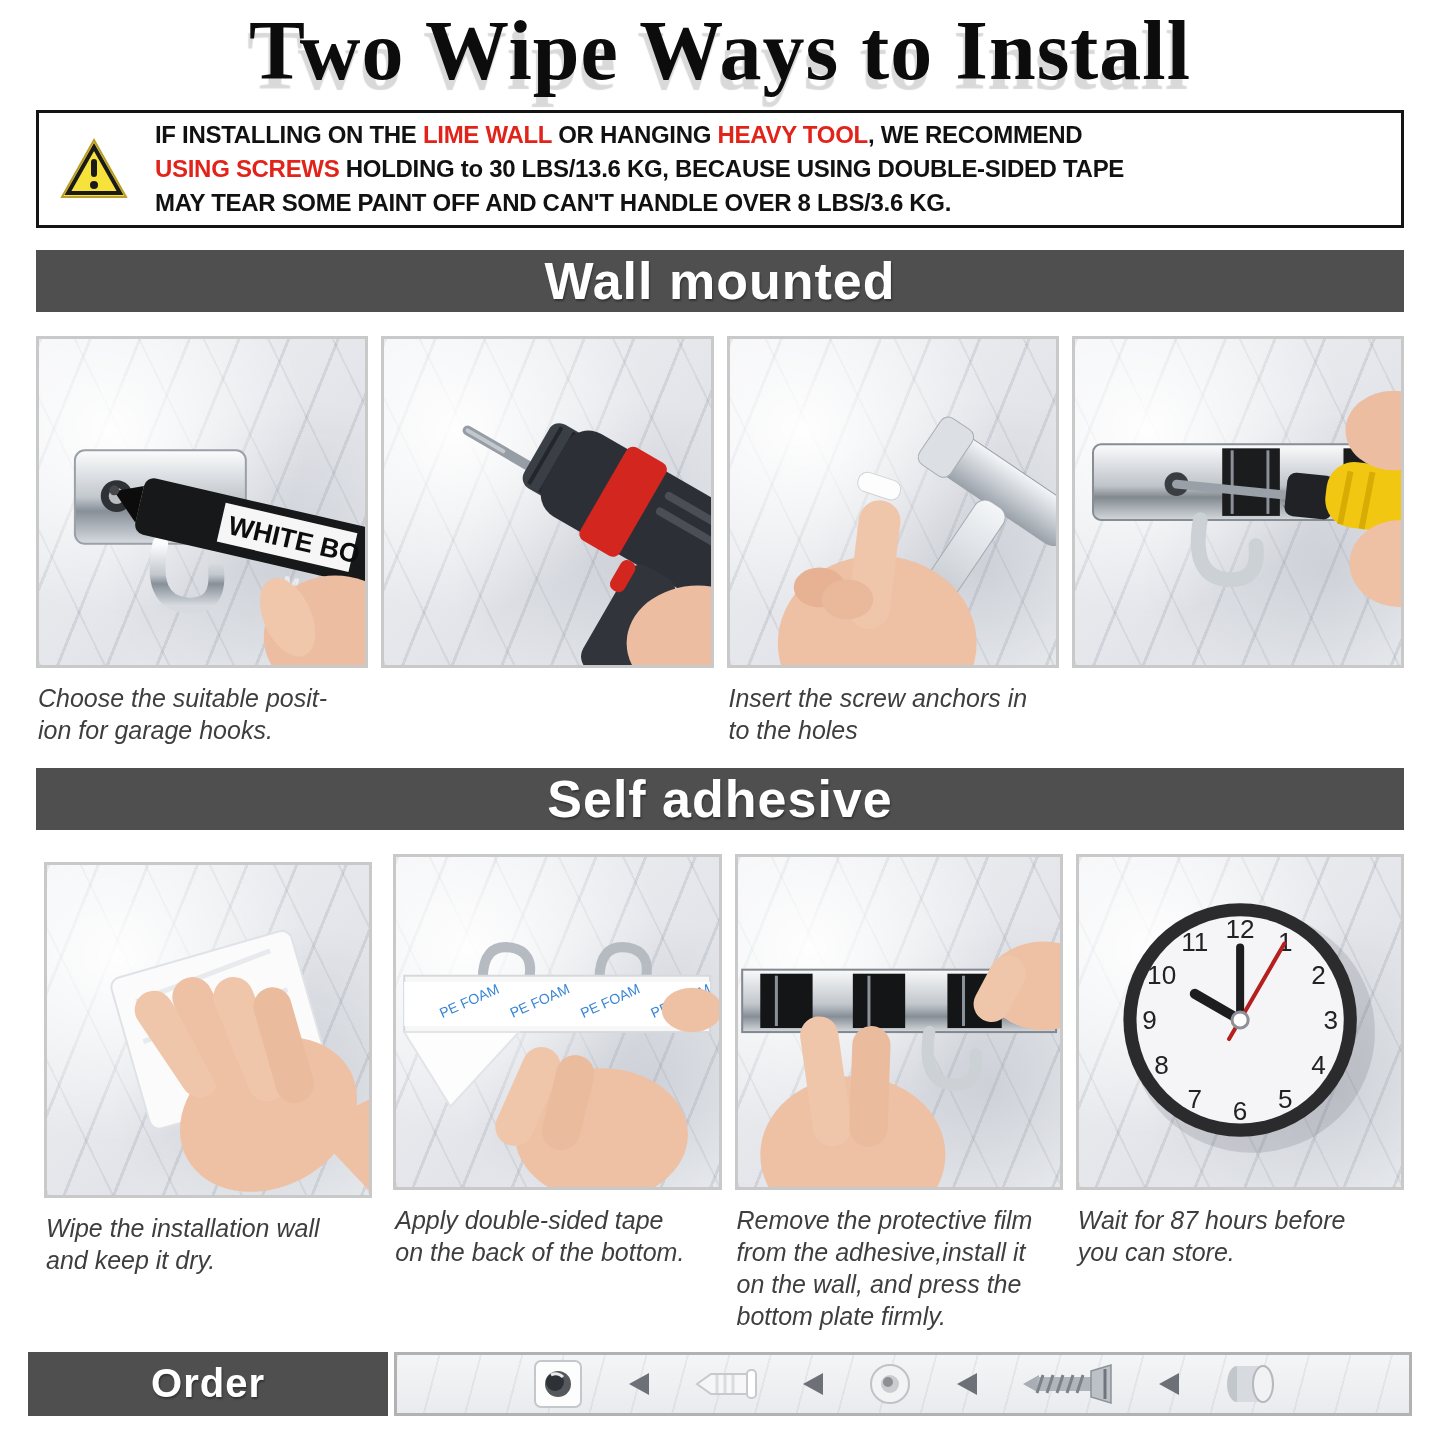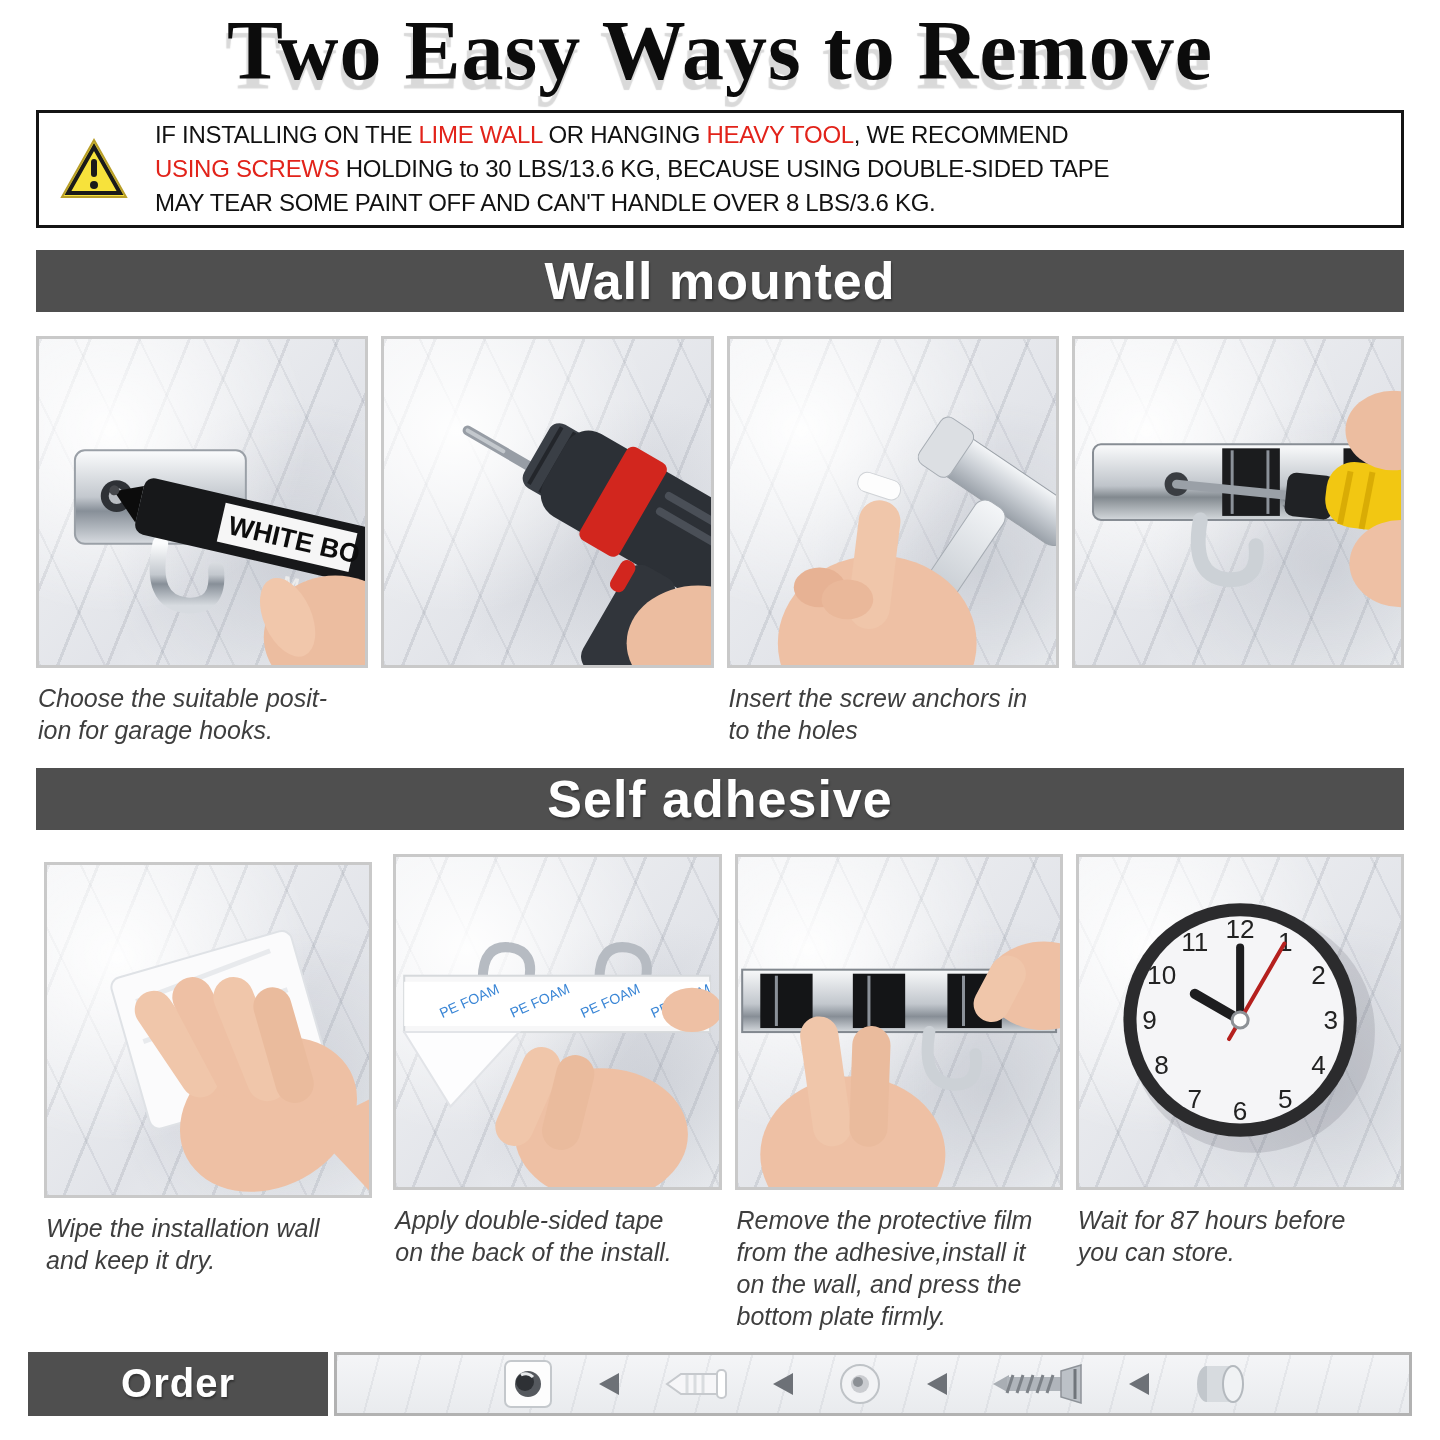--- a/index.html
+++ b/index.html
@@ -9,21 +9,21 @@
   
   .title{margin:0;padding-top:8px;text-align:center;
          font-family:"Liberation Serif", serif;font-weight:bold;font-size:84px;line-height:1.02;
          color:#0c0c0c;letter-spacing:1px;
          text-shadow:-2px 10px 1px rgba(170,170,170,0.45);}
 
   
   .warning{margin:16px 36px 0;border:3px solid #141414;background:#fff;
            display:flex;align-items:center;box-sizing:border-box;height:118px;padding:6px 18px 6px 20px;}
   .warning svg{flex:0 0 auto;}
-  .warning-text{margin:0 0 0 26px;font-size:24px;font-weight:normal;letter-spacing:-0.3px;
+  .warning-text{margin:0 0 0 26px;font-size:24px;font-weight:bold;letter-spacing:-0.3px;
                 line-height:1.42;color:#111;white-space:pre-line;}
   .seg-red{color:#e2231a;}
 
   
   .bar{margin:22px 36px 0;height:62px;background:#4f4f4f;color:#fff;
        display:flex;align-items:center;justify-content:center;
        font-size:52px;font-weight:bold;letter-spacing:1px;text-shadow:1px 2px 2px rgba(0,0,0,0.35);}
 
   
   .row{display:flex;gap:13px;margin:24px 36px 0;}
@@ -34,36 +34,36 @@
       radial-gradient(ellipse at 22% 28%, rgba(255,255,255,0.95), rgba(255,255,255,0) 55%),
       radial-gradient(ellipse at 78% 70%, rgba(150,156,168,0.30), rgba(255,255,255,0) 52%),
       repeating-linear-gradient(112deg, rgba(130,136,148,0.20) 0 3px, rgba(255,255,255,0) 3px 46px),
       repeating-linear-gradient(64deg, rgba(120,126,140,0.13) 0 2px, rgba(255,255,255,0) 2px 58px),
       linear-gradient(135deg,#f3f4f6,#e2e4e9 60%,#eef0f3);}
   .photo svg{position:absolute;inset:0;width:100%;height:100%;}
   .caption{font-size:25px;color:#3e3e3e;line-height:1.28;padding:14px 2px 0;white-space:pre-line;font-style:italic;}
 
   
   .order-row{display:flex;margin:20px 28px 0;height:64px;}
-  .order-label{width:300px;background:#4f4f4f;color:#fff;font-size:40px;font-weight:bold;
+  .order-label{width:360px;background:#4f4f4f;color:#fff;font-size:40px;font-weight:bold;
                display:flex;align-items:center;justify-content:center;letter-spacing:1px;
                text-shadow:1px 2px 2px rgba(0,0,0,0.35);margin-right:6px;}
   .order-strip{flex:1;border:3px solid #b2b2b2;box-sizing:border-box;
                display:flex;align-items:center;justify-content:center;gap:42px;
                background:
                  repeating-linear-gradient(105deg, rgba(140,146,158,0.12) 0 2px, rgba(255,255,255,0) 2px 40px),
                  linear-gradient(180deg,#f4f5f7,#e9ebee);}
   .order-strip svg{display:block;}
 </style>
 </head>
 <body>
 
 <div class="page">
 
-  <h1 class="title">Two Easy Ways to Remove</h1>
+  <h1 class="title">Two Wipe Ways to Install</h1>
 
   <div class="warning">
     <svg width="70" height="64" viewBox="0 0 70 64">
       <polygon points="35,3 67,60 3,60" fill="#f7e23b" stroke="#b99f2a" stroke-width="2"></polygon>
       <polygon points="35,10 61,56 9,56" fill="none" stroke="#1a1a1a" stroke-width="4"></polygon>
       <rect x="32" y="22" width="6" height="18" rx="3" fill="#1a1a1a"></rect>
       <circle cx="35" cy="48" r="4" fill="#1a1a1a"></circle>
     </svg>
     <p class="warning-text"><span>IF INSTALLING ON THE </span><span class="seg-red">LIME WALL</span><span> OR HANGING </span><span class="seg-red">HEAVY TOOL</span><span>, WE RECOMMEND
 </span><span class="seg-red">USING SCREWS</span><span> HOLDING to 30 LBS/13.6 KG, BECAUSE USING DOUBLE-SIDED TAPE
@@ -237,21 +237,21 @@
           </g>
           <g>
             <ellipse cx="210" cy="276" rx="86" ry="66" fill="#eec0a4"></ellipse>
             <rect x="118" y="186" width="38" height="104" rx="19" fill="#f0c6aa" transform="rotate(24 137 238)"></rect>
             <rect x="158" y="196" width="38" height="96" rx="19" fill="#eabb9d" transform="rotate(14 177 244)"></rect>
             <ellipse cx="300" cy="152" rx="30" ry="22" fill="#eec0a4"></ellipse>
           </g>
         </svg>
       </div>
       <figcaption class="caption">Apply double-sided tape
-on the back of the install.</figcaption>
+on the back of the bottom.</figcaption>
     </figure>
 
     <figure class="card" style="margin:0">
       <div class="photo marble">
         <svg viewBox="0 0 332 328" preserveAspectRatio="xMidYMid slice">
           <defs>
               <linearGradient id="p7c" x1="0" y1="0" x2="0" y2="1">
             <stop offset="0" stop-color="#f8f9fa"></stop>
                 <stop offset=".55" stop-color="#c2c7cd"></stop>
                 <stop offset=".75" stop-color="#878e96"></stop>

